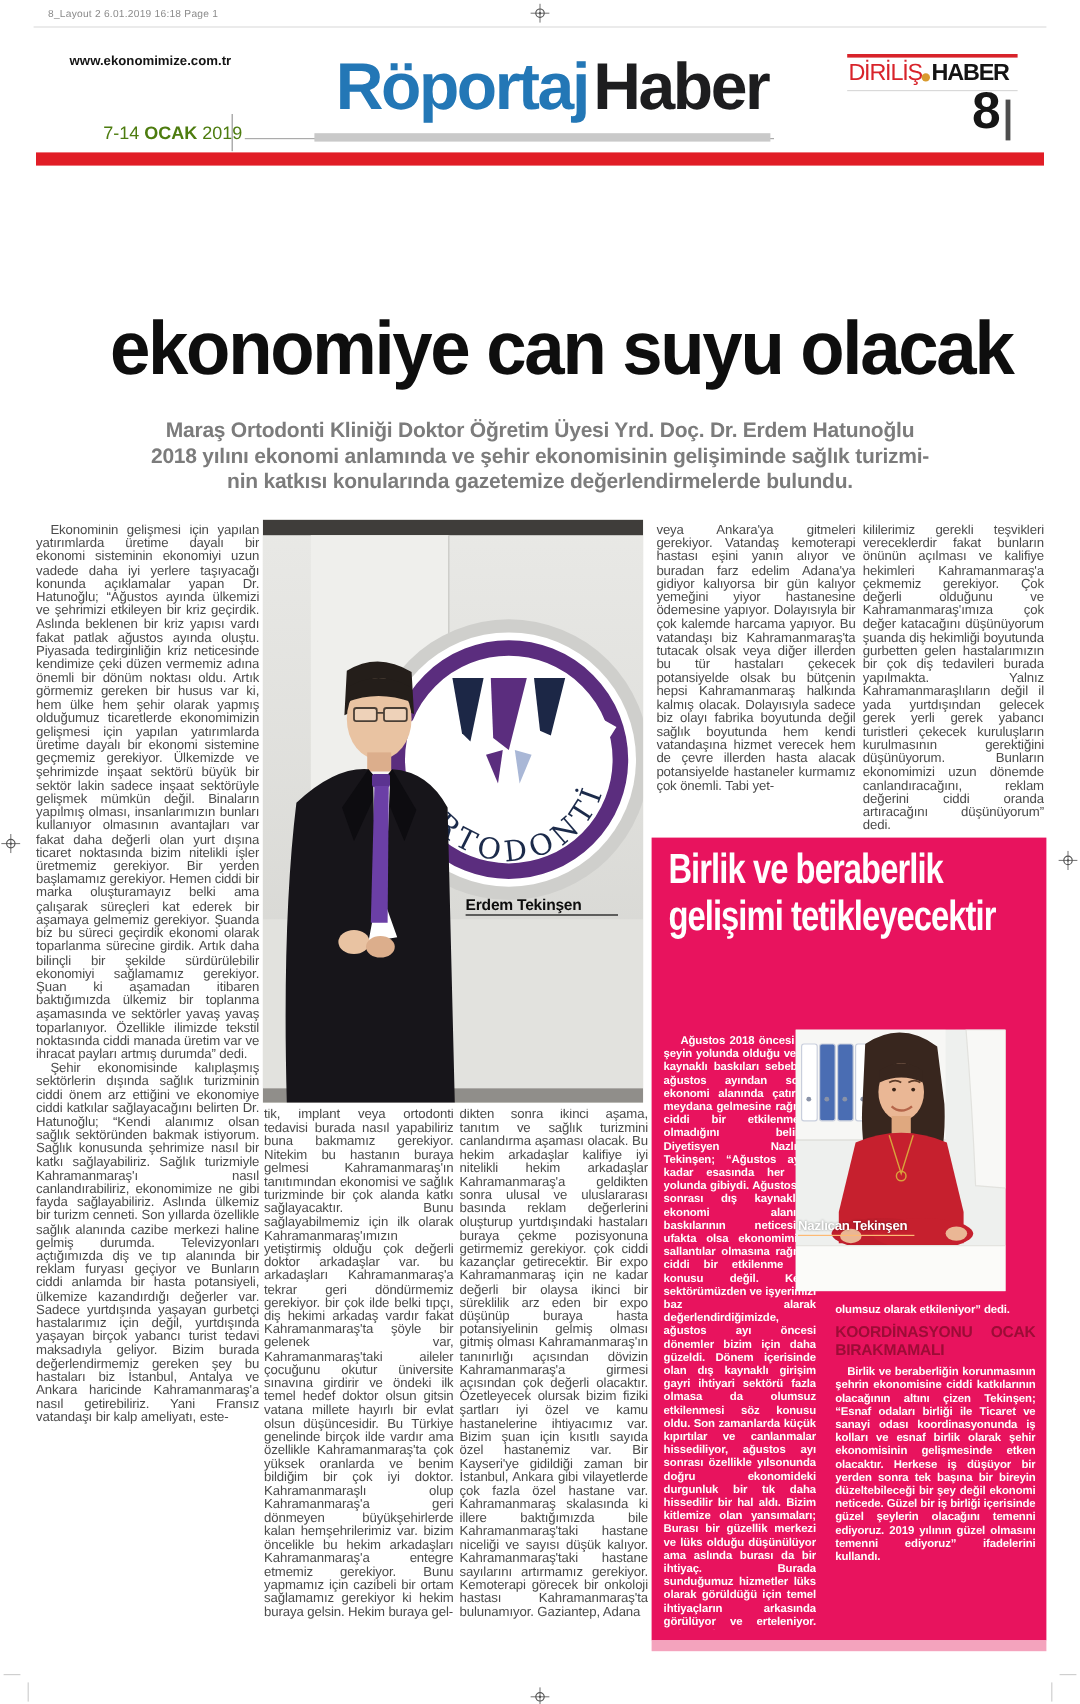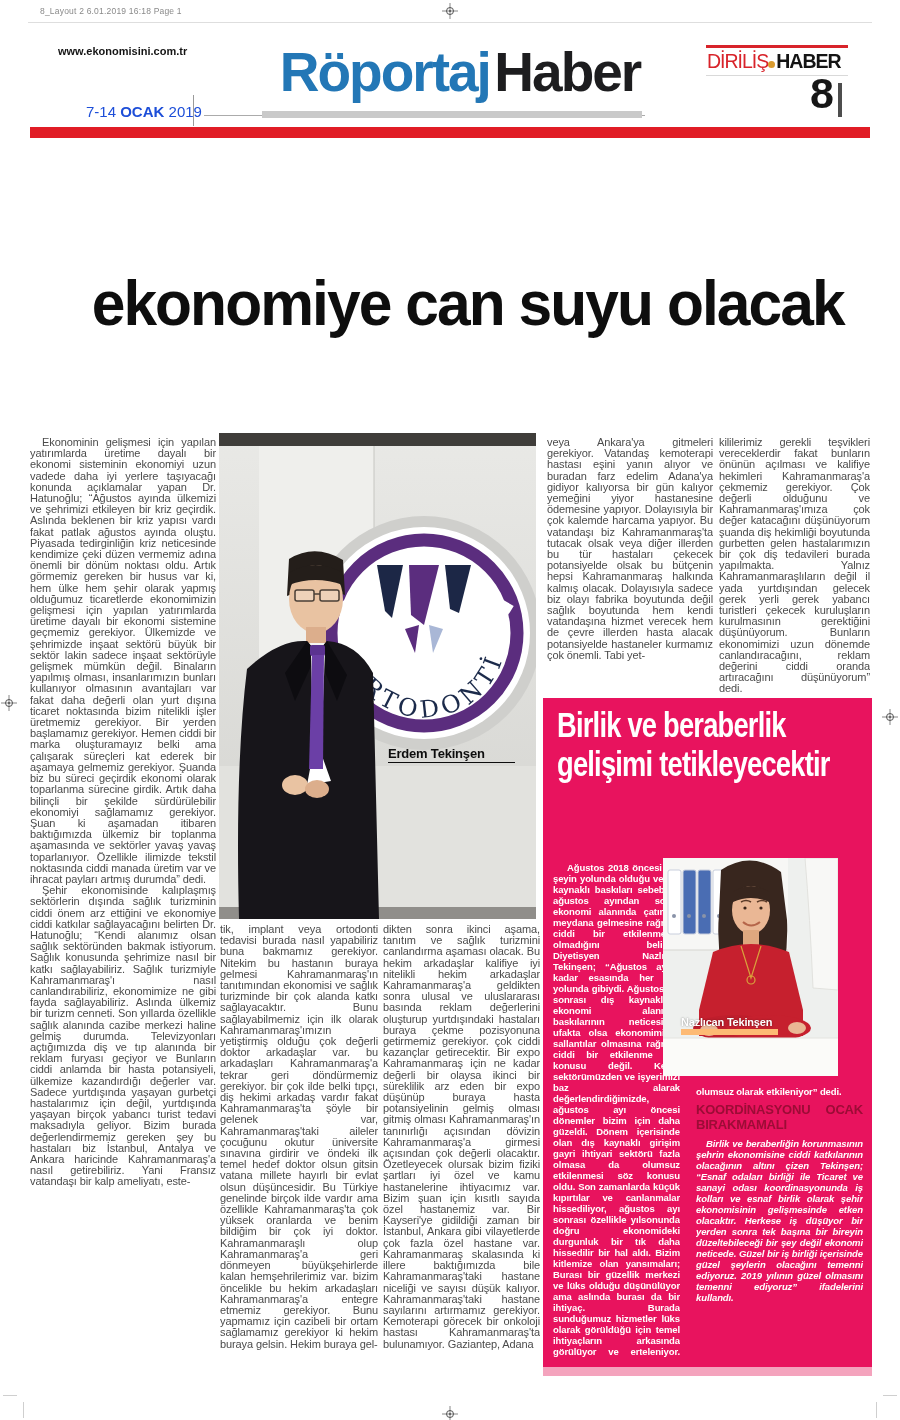--- a/index.html
+++ b/index.html
@@ -11,40 +11,40 @@
   .printinfo{left:40px;top:6px;font-size:8.5px;color:#8a8a8a;letter-spacing:.2px;}
   .topline{left:28px;top:22px;width:844px;height:1px;background:#dedede;}
   .cropmark{background:#cfcfcf;}
   .regmark svg{display:block;}
 
   
   .website{left:58px;top:45px;font-size:11px;font-weight:bold;color:#141414;}
   .sectiontitle{left:0;right:0;top:40px;text-align:center;white-space:nowrap;margin-left:20px;}
   .sectiontitle .t1{font-size:55px;font-weight:bold;letter-spacing:-2px;color:#2377b6;}
   .sectiontitle .t2{font-size:55px;font-weight:bold;letter-spacing:-2px;color:#1d1d1f;}
-  .dateline{left:86px;top:103px;font-size:15px;color:#1d4ed8;}
+  .dateline{left:86px;top:103px;font-size:15px;color:#4d7c0f;}
   .dateline .b{font-weight:bold;}
   .vsep{left:193px;top:95px;width:1px;height:31px;background:#9a9a9a;}
   .hsep{left:204px;top:115px;width:441px;height:1px;background:#ababab;}
   .hbar{left:262px;top:111px;width:380px;height:7px;background:#c9c9c9;}
   .logo{left:706px;top:45px;width:142px;}
   .logo .redline{height:3px;background:#d8232a;margin-bottom:1px;}
   .logo .row{display:flex;align-items:center;border-bottom:1px solid #d9d9d9;padding:1px 0 2px 1px;}
   .logo .l1{font-size:19.5px;font-weight:normal;letter-spacing:-1px;color:#d8232a;}
   .logo .dot{width:7px;height:7px;border-radius:50%;background:#d99b2f;margin:6px 1px 0 0;}
   .logo .l2{font-size:19.5px;font-weight:bold;letter-spacing:-1px;color:#141414;}
   .pagenum{left:770px;top:72px;width:64px;text-align:right;font-size:43px;font-weight:bold;color:#161616;line-height:1;}
   .pagebar{left:838px;top:83px;width:4px;height:34px;background:#4d4d4d;}
   .redbar{left:30px;top:127px;width:840px;height:11px;background:#e11d26;}
 
   
   .hl1{left:0;right:0;top:140px;text-align:center;}
   .hl1 span{display:inline-block;font-size:136px;line-height:1;font-weight:bold;color:#0e0e0e;
             letter-spacing:-4px;transform:scaleX(.86);transform-origin:center top;white-space:nowrap;}
-  .hl2{left:0;right:0;top:272px;text-align:center;padding-left:36px;}
+  .hl2{left:0;right:0;top:260px;text-align:center;padding-left:36px;}
   .hl2 span{display:inline-block;font-size:63px;line-height:1;font-weight:bold;color:#0e0e0e;
             letter-spacing:-2px;transform:scaleX(.96);transform-origin:center top;white-space:nowrap;}
   .subhead{left:44px;top:348px;width:812px;text-align:center;font-size:17.5px;font-weight:bold;
            color:#7c7c7c;line-height:21.5px;white-space:pre-line;letter-spacing:-.2px;}
 
   
   .col{position:absolute;text-align:justify;color:#4b4b4b;font-size:11px;line-height:11.2px;
        letter-spacing:-.1px;overflow:hidden;}
   .col p{margin:0;text-indent:12px;white-space:pre-line;}
   .col .noind{text-indent:0;}
@@ -67,24 +67,24 @@
           line-height:39px;white-space:nowrap;transform:scaleX(.78);transform-origin:left top;letter-spacing:-1px;}
   .pintro{position:absolute;left:14px;top:88px;width:306px;color:#fff;font-weight:bold;font-size:12.5px;
           line-height:15.3px;text-decoration:underline;white-space:pre-line;letter-spacing:-.2px;}
   .pcol{position:absolute;color:#fff;font-weight:bold;font-size:9.5px;line-height:11px;
         text-align:justify;letter-spacing:-.1px;overflow:hidden;}
   .pleft{left:10px;top:164px;width:127px;height:496px;}
   .pleft div{text-indent:14px;white-space:pre-line;}
   .pright{left:153px;top:388px;width:167px;height:272px;}
   .pquote{margin:0 0 6px 0;white-space:pre-line;}
   .psub{color:#9c0c36;font-size:13px;line-height:14.5px;font-weight:bold;margin:0 0 6px 0;letter-spacing:-.2px;}
-  .pbody{text-indent:10px;white-space:pre-line;font-style:italic;}
+  .pbody{text-indent:10px;white-space:pre-line;}
   .photo2{position:absolute;left:120px;top:160px;width:175px;height:218px;overflow:hidden;background:#eef0ee;}
-  .cap2{position:absolute;left:138px;top:318px;font-size:11px;font-weight:bold;color:#fff;
-        border-bottom:6px solid #fdba74;padding:0 6px 1px 0;letter-spacing:-.2px;text-shadow:0 0 2px rgba(0,0,0,.45);}
+  .cap2{position:absolute;left:122px;top:318px;font-size:11px;font-weight:bold;color:#fff;
+        border-bottom:1px solid #fdba74;padding:0 6px 1px 0;letter-spacing:-.2px;text-shadow:0 0 2px rgba(0,0,0,.45);}
 </style>
 </head>
 <body>
 
 <div class="page">
 
   <div class="abs printinfo">8_Layout 2  6.01.2019  16:18  Page 1</div>
   <div class="abs topline"></div>
   <div class="abs cropmark" style="left:883px;top:1395px;width:14px;height:1px;"></div>
   <div class="abs cropmark" style="left:876px;top:1402px;width:1px;height:16px;"></div>
@@ -116,21 +116,21 @@
   </div>
   <div class="abs regmark" style="left:442px;top:1406px;">
     <svg width="16" height="16">
         <circle cx="8" cy="8" r="3.5" fill="none" stroke="#555"></circle>
         <circle cx="8" cy="8" r="1" fill="#555"></circle>
         <line x1="8" y1="0" x2="8" y2="16" stroke="#555" stroke-width=".7"></line>
         <line x1="0" y1="8" x2="16" y2="8" stroke="#555" stroke-width=".7"></line>
       </svg>
   </div>
 
-  <div class="abs website">www.ekonomisini.com.tr</div>
+  <div class="abs website">www.ekonomimize.com.tr</div>
   <div class="abs sectiontitle">
     <span class="t1">Röportaj</span>
     <span class="t2">Haber</span>
   </div>
   <div class="abs dateline">
     <span>7-14</span>
     <span class="b">OCAK</span>
     <span>2019</span>
   </div>
   <div class="abs vsep"></div>
@@ -142,20 +142,23 @@
       <span class="l1">DİRİLİŞ</span>
       <span class="dot"></span>
       <span class="l2">HABER</span>
     </div>
   </div>
   <div class="abs pagenum">8</div>
   <div class="abs pagebar"></div>
   <div class="abs redbar"></div>
 
   <div class="abs hl2"><span>ekonomiye can suyu olacak</span></div>
+  <div class="abs subhead">Maraş Ortodonti Kliniği Doktor Öğretim Üyesi Yrd. Doç. Dr. Erdem Hatunoğlu
+2018 yılını ekonomi anlamında ve şehir ekonomisinin gelişiminde sağlık turizmi-
+nin katkısı konularında gazetemize değerlendirmelerde bulundu.</div>
 
   <div class="col c1">
     <p>Ekonominin gelişmesi için yapılan yatırımlarda üretime dayalı bir ekonomi sisteminin ekonomiyi uzun vadede daha iyi yerlere taşıyacağı konunda açıklamalar yapan Dr. Hatunoğlu; “Ağustos ayında ülkemizi ve şehrimizi etkileyen bir kriz geçirdik. Aslında beklenen bir kriz yapısı vardı fakat patlak ağustos ayında oluştu. Piyasada tedirginliğin kriz neticesinde kendimize çeki düzen vermemiz adına önemli bir dönüm noktası oldu. Artık görmemiz gereken bir husus var ki, hem ülke hem şehir olarak yapmış olduğumuz ticaretlerde ekonomimizin gelişmesi için yapılan yatırımlarda üretime dayalı bir ekonomi sistemine geçmemiz gerekiyor. Ülkemizde ve şehrimizde inşaat sektörü büyük bir sektör lakin sadece inşaat sektörüyle gelişmek mümkün değil. Binaların yapılmış olması, insanlarımızın bunları kullanıyor olmasının avantajları var fakat daha değerli olan yurt dışına ticaret noktasında bizim nitelikli işler üretmemiz gerekiyor. Bir yerden başlamamız gerekiyor. Hemen ciddi bir marka oluşturamayız belki ama çalışarak süreçleri kat ederek bir aşamaya gelmemiz gerekiyor. Şuanda biz bu süreci geçirdik ekonomi olarak toparlanma sürecine girdik. Artık daha bilinçli bir şekilde sürdürülebilir ekonomiyi sağlamamız gerekiyor. Şuan ki aşamadan itibaren baktığımızda ülkemiz bir toplanma aşamasında ve sektörler yavaş yavaş toparlanıyor. Özellikle ilimizde tekstil noktasında ciddi manada üretim var ve ihracat payları artmış durumda” dedi.</p>
     <p>Şehir ekonomisinde kalıplaşmış sektörlerin dışında sağlık turizminin ciddi önem arz ettiğini ve ekonomiye ciddi katkılar sağlayacağını belirten Dr. Hatunoğlu; “Kendi alanımız olsan sağlık sektöründen bakmak istiyorum. Sağlık konusunda şehrimize nasıl bir katkı sağlayabiliriz. Sağlık turizmiyle Kahramanmaraş'ı nasıl canlandırabiliriz, ekonomimize ne gibi fayda sağlayabiliriz. Aslında ülkemiz bir turizm cenneti. Son yıllarda özellikle sağlık alanında cazibe merkezi haline gelmiş durumda. Televizyonları açtığımızda diş ve tıp alanında bir reklam furyası geçiyor ve Bunların ciddi anlamda bir hasta potansiyeli, ülkemize kazandırdığı değerler var. Sadece yurtdışında yaşayan gurbetçi hastalarımız için değil, yurtdışında yaşayan birçok yabancı turist tedavi maksadıyla geliyor. Bizim burada değerlendirmemiz gereken şey bu hastaları biz İstanbul, Antalya ve Ankara haricinde Kahramanmaraş'a nasıl getirebiliriz. Yani Fransız vatandaşı bir kalp ameliyatı, este-</p>
   </div>
   <div class="col c2">
     <p class="noind">tik, implant veya ortodonti tedavisi burada nasıl yapabiliriz buna bakmamız gerekiyor. Nitekim bu hastanın buraya gelmesi Kahramanmaraş'ın tanıtımından ekonomisi ve sağlık turizminde bir çok alanda katkı sağlayacaktır. Bunu sağlayabilmemiz için ilk olarak Kahramanmaraş'ımızın yetiştirmiş olduğu çok değerli doktor arkadaşlar var. bu arkadaşları Kahramanmaraş'a tekrar geri döndürmemiz gerekiyor. bir çok ilde belki tıpçı, diş hekimi arkadaş vardır fakat Kahramanmaraş'ta şöyle bir gelenek var, Kahramanmaraş'taki aileler çocuğunu okutur üniversite sınavına girdirir ve öndeki ilk temel hedef doktor olsun gitsin vatana millete hayırlı bir evlat olsun düşüncesidir. Bu Türkiye genelinde birçok ilde vardır ama özellikle Kahramanmaraş'ta çok yüksek oranlarda ve benim bildiğim bir çok iyi doktor. Kahramanmaraşlı olup Kahramanmaraş'a geri dönmeyen büyükşehirlerde kalan hemşehrilerimiz var. bizim öncelikle bu hekim arkadaşları Kahramanmaraş'a entegre etmemiz gerekiyor. Bunu yapmamız için cazibeli bir ortam sağlamamız gerekiyor ki hekim buraya gelsin. Hekim buraya gel-</p>
   </div>
   <div class="col c3">
     <p class="noind">dikten sonra ikinci aşama, tanıtım ve sağlık turizmini canlandırma aşaması olacak. Bu hekim arkadaşlar kalifiye iyi nitelikli hekim arkadaşlar Kahramanmaraş'a geldikten sonra ulusal ve uluslararası basında reklam değerlerini oluşturup yurtdışındaki hastaları buraya çekme pozisyonuna getirmemiz gerekiyor. çok ciddi kazançlar getirecektir. Bir expo Kahramanmaraş için ne kadar değerli bir olaysa ikinci bir süreklilik arz eden bir expo düşünüp buraya hasta potansiyelinin gelmiş olması gitmiş olması Kahramanmaraş'ın tanınırlığı açısından dövizin Kahramanmaraş'a girmesi açısından çok değerli olacaktır. Özetleyecek olursak bizim fiziki şartları iyi özel ve kamu hastanelerine ihtiyacımız var. Bizim şuan için kısıtlı sayıda özel hastanemiz var. Bir Kayseri'ye gidildiği zaman bir İstanbul, Ankara gibi vilayetlerde çok fazla özel hastane var. Kahramanmaraş skalasında ki illere baktığımızda bile Kahramanmaraş'taki hastane niceliği ve sayısı düşük kalıyor. Kahramanmaraş'taki hastane sayılarını artırmamız gerekiyor. Kemoterapi görecek bir onkoloji hastası Kahramanmaraş'ta bulunamıyor. Gaziantep, Adana</p>

